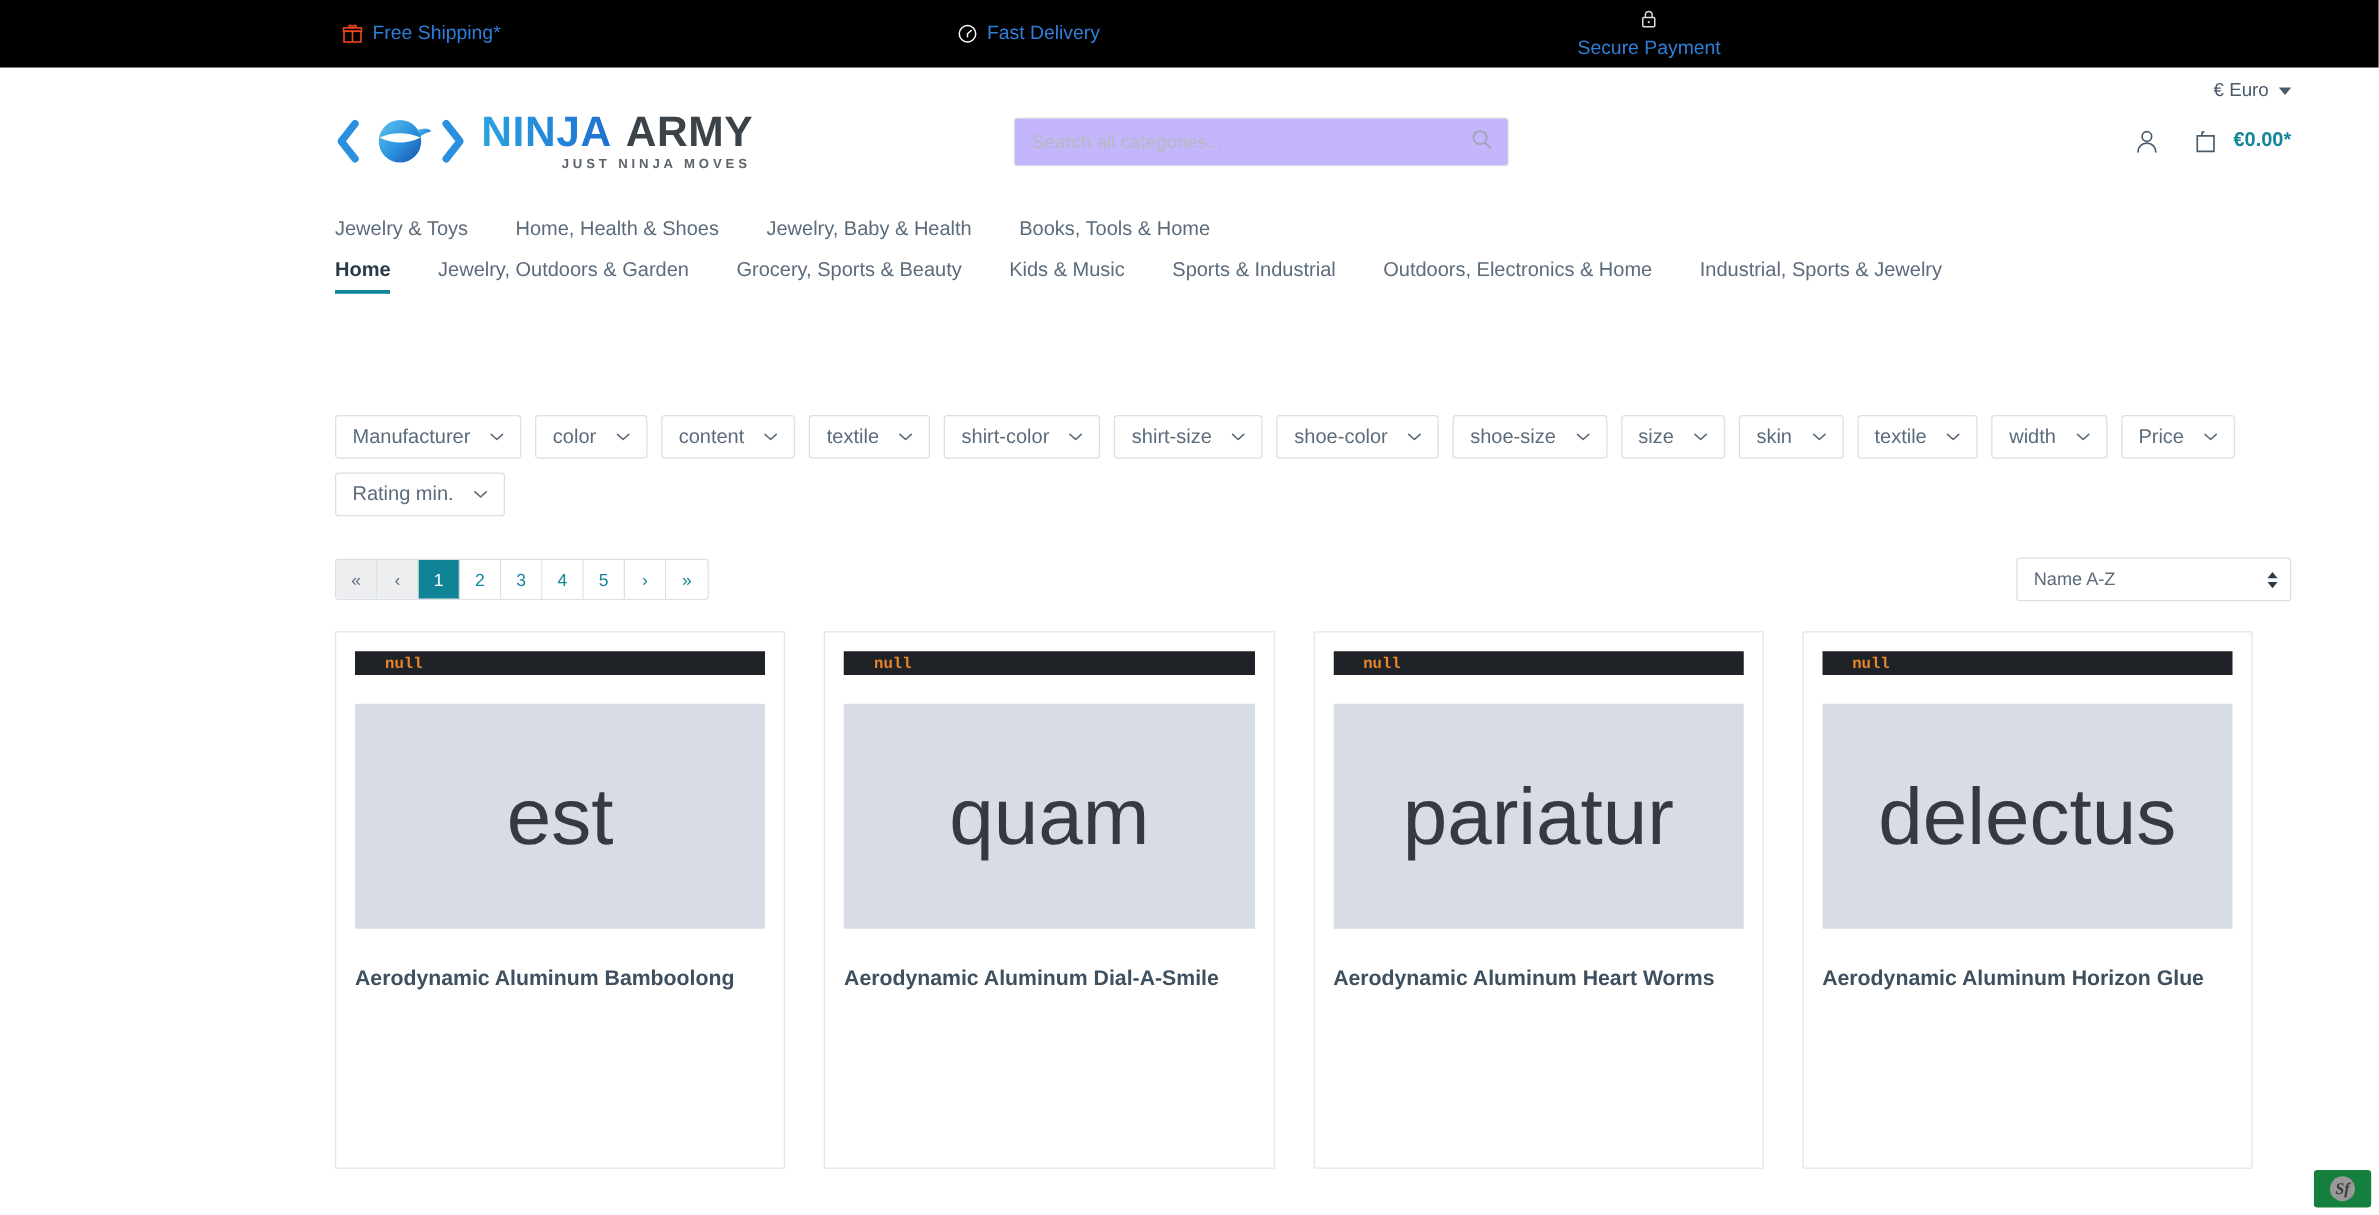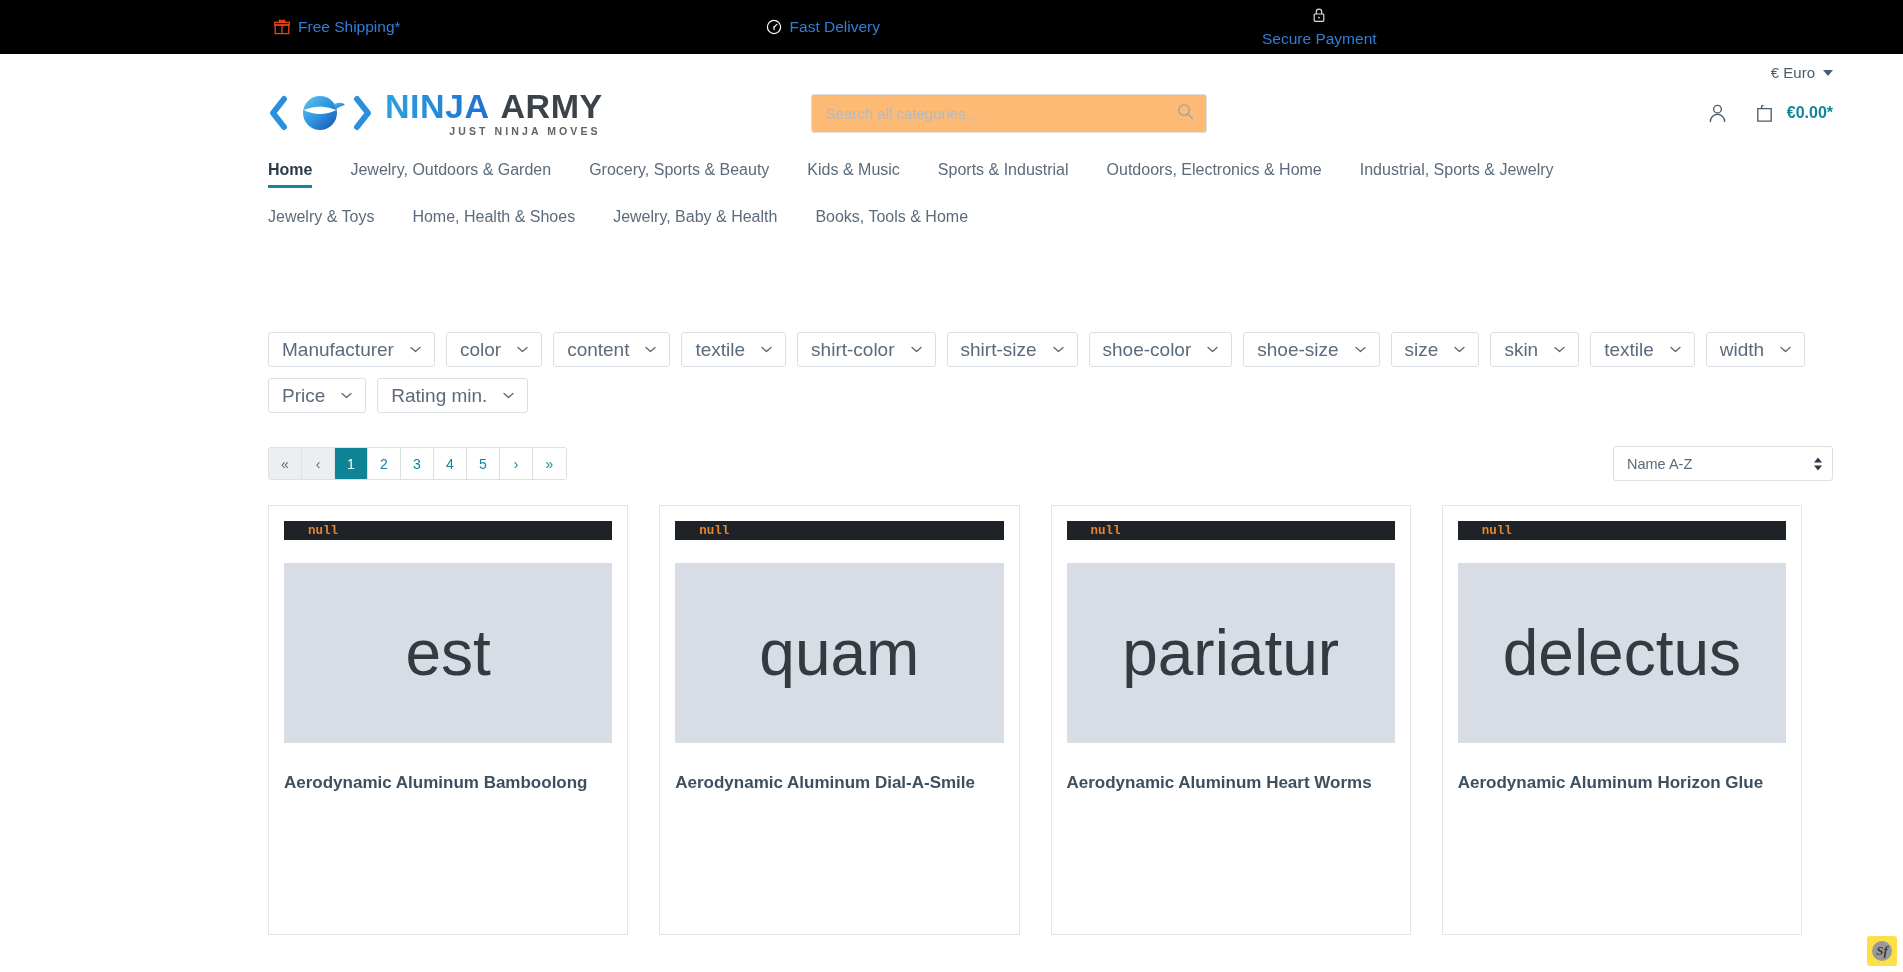--- a/index.html
+++ b/index.html
@@ -120,21 +120,21 @@
   }
   .search-input {
     width: 100%;
     height: 39px;
     border: 1px solid #dcdfe3;
     border-radius: 3px;
     padding: 0 44px 0 14px;
     font-size: 15px;
     color: #4a5b6b;
     font-family: inherit;
-    background: #fdba74;
+    background: #c4b5fd;
     outline: none;
   }
   .search-input::placeholder { color: #b4bac0; }
   .search-btn {
     position: absolute;
     right: 2px; top: 2px;
     width: 38px; height: 35px;
     border: none; background: none;
     display: flex; align-items: center; justify-content: center;
     cursor: pointer;
@@ -206,21 +206,21 @@
   }
   .filter-btn {
     height: 35px;
     border: 1px solid #dcdfe3;
     border-radius: 3px;
     background: #ffffff;
     display: flex;
     align-items: center;
     gap: 16px;
     padding: 0 13px;
-    font-size: 19px;
+    font-size: 16px;
     color: #5b6b7b;
     cursor: pointer;
     font-family: inherit;
     white-space: nowrap;
   }
   .chev {
     width: 11px; height: 7px; flex-shrink: 0;
   }
   .chev svg { width: 100%; height: 100%; display:block; }
 
@@ -336,23 +336,23 @@
     color: #3e5060;
     line-height: 1.32;
     cursor: pointer;
   }
 
   
   .sf-toolbar {
     position: fixed;
     right: 6px;
     bottom: 6px;
-    width: 30px;
+    width: 46px;
     height: 30px;
-    background: #fde047;
+    background: #15803d;
     border-radius: 3px;
     display: flex;
     align-items: center;
     justify-content: center;
     cursor: pointer;
     text-align: right;
   }
   .sf-circle {
     width: 20px; height: 20px;
     border-radius: 50%;
@@ -468,34 +468,34 @@
             <path d="M4 6.5 h14 v13 h-14 z"></path>
             <path d="M8 6.5 V4 a0.8 0.8 0 0 1 0.8 -0.8 h1.2"></path>
           </svg>
         </span>
         <span class="cart-amount">€0.00*</span>
       </button>
     </div>
   </div>
 
   <nav class="nav">
+    <div class="nav-row nav-row-2">
+      <button class="nav-item">Jewelry &amp; Toys</button>
+      <button class="nav-item">Home, Health &amp; Shoes</button>
+      <button class="nav-item">Jewelry, Baby &amp; Health</button>
+      <button class="nav-item">Books, Tools &amp; Home</button>
+    </div>
     <div class="nav-row">
       <button class="nav-item active">Home</button>
       <button class="nav-item">Jewelry, Outdoors &amp; Garden</button>
       <button class="nav-item">Grocery, Sports &amp; Beauty</button>
       <button class="nav-item">Kids &amp; Music</button>
       <button class="nav-item">Sports &amp; Industrial</button>
       <button class="nav-item">Outdoors, Electronics &amp; Home</button>
       <button class="nav-item">Industrial, Sports &amp; Jewelry</button>
-    </div>
-    <div class="nav-row nav-row-2">
-      <button class="nav-item">Jewelry &amp; Toys</button>
-      <button class="nav-item">Home, Health &amp; Shoes</button>
-      <button class="nav-item">Jewelry, Baby &amp; Health</button>
-      <button class="nav-item">Books, Tools &amp; Home</button>
     </div>
   </nav>
 </div>
 
 <div class="content">
 
   <div class="filters">
     <button class="filter-btn">
       <span>Manufacturer</span>
       <span class="chev">

